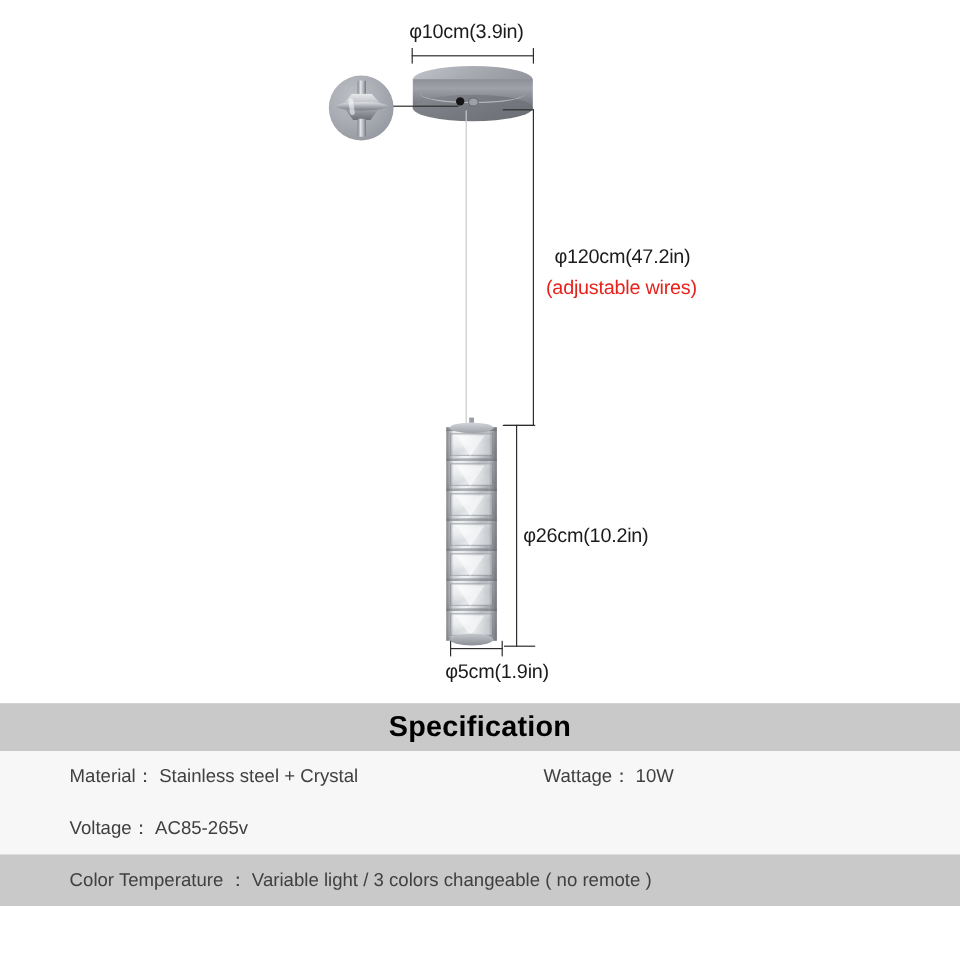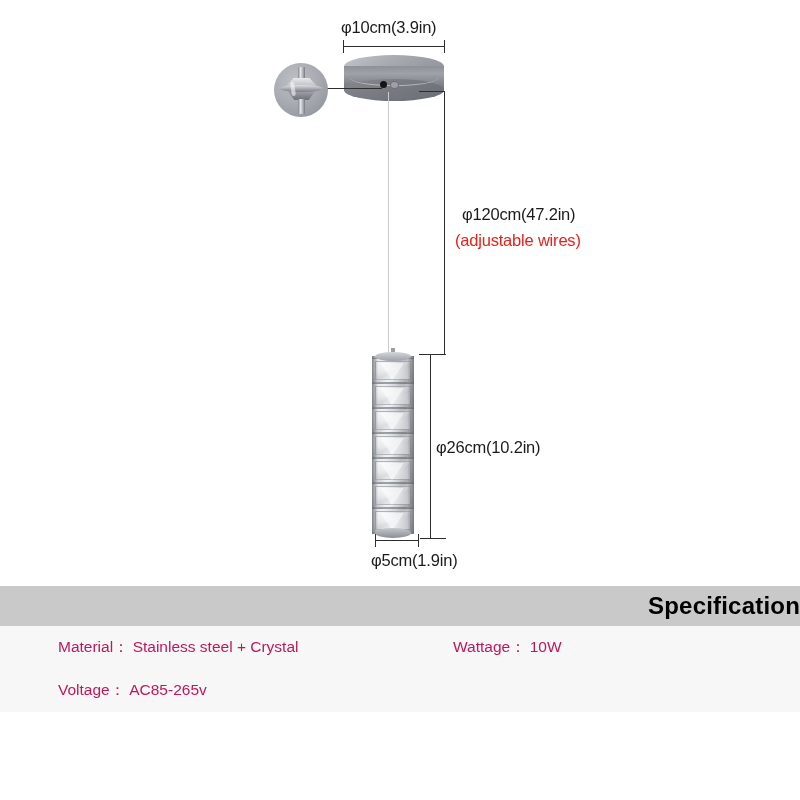--- a/index.html
+++ b/index.html
@@ -271,21 +271,21 @@
     top: 586px;
     width: 800px;
     height: 214px;
     background: #ffffff;
   }
   #spec .spec-header {
     height: 40px;
     background: #c9c9c9;
     display: flex;
     align-items: center;
-    justify-content: flex-end;
+    justify-content: center;
   }
   #spec .spec-header h1 {
     margin: 0;
     font-family: "Liberation Sans", sans-serif;
     font-size: 24px;
     font-weight: bold;
     color: #000000;
     letter-spacing: 0.2px;
   }
   #spec .row {
@@ -293,21 +293,21 @@
     align-items: center;
     height: 43px;
     padding-left: 58px;
     box-sizing: border-box;
   }
   #spec .row.light { background: #f7f7f7; }
   #spec .row.dark  { background: #c9c9c9; }
   #spec .cell {
     font-family: "Liberation Sans", sans-serif;
     font-size: 15.5px;
-    color: #be185d;
+    color: #404040;
     white-space: nowrap;
   }
   #spec .cell.left  { width: 395px; }
   #spec .cell.right { flex: 1; }
   #spec .cell .k { }
   #spec .cell .v { margin-left: 4px; }
   #spec .row.full .cell.left { width: auto; }
 </style>
 </head>
 <body>
@@ -389,14 +389,19 @@
     </div>
   </div>
 
 
   <div class="row light">
     <div class="cell left">
       <span class="k">Voltage：</span><span class="v">AC85-265v</span>
     </div>
   </div>
 
+  <div class="row dark full">
+    <div class="cell left">
+      <span class="k">Color Temperature  ：</span><span class="v">Variable light  / 3 colors changeable ( no remote )</span>
+    </div>
+  </div>
 
 </div>
 
 </body></html>

